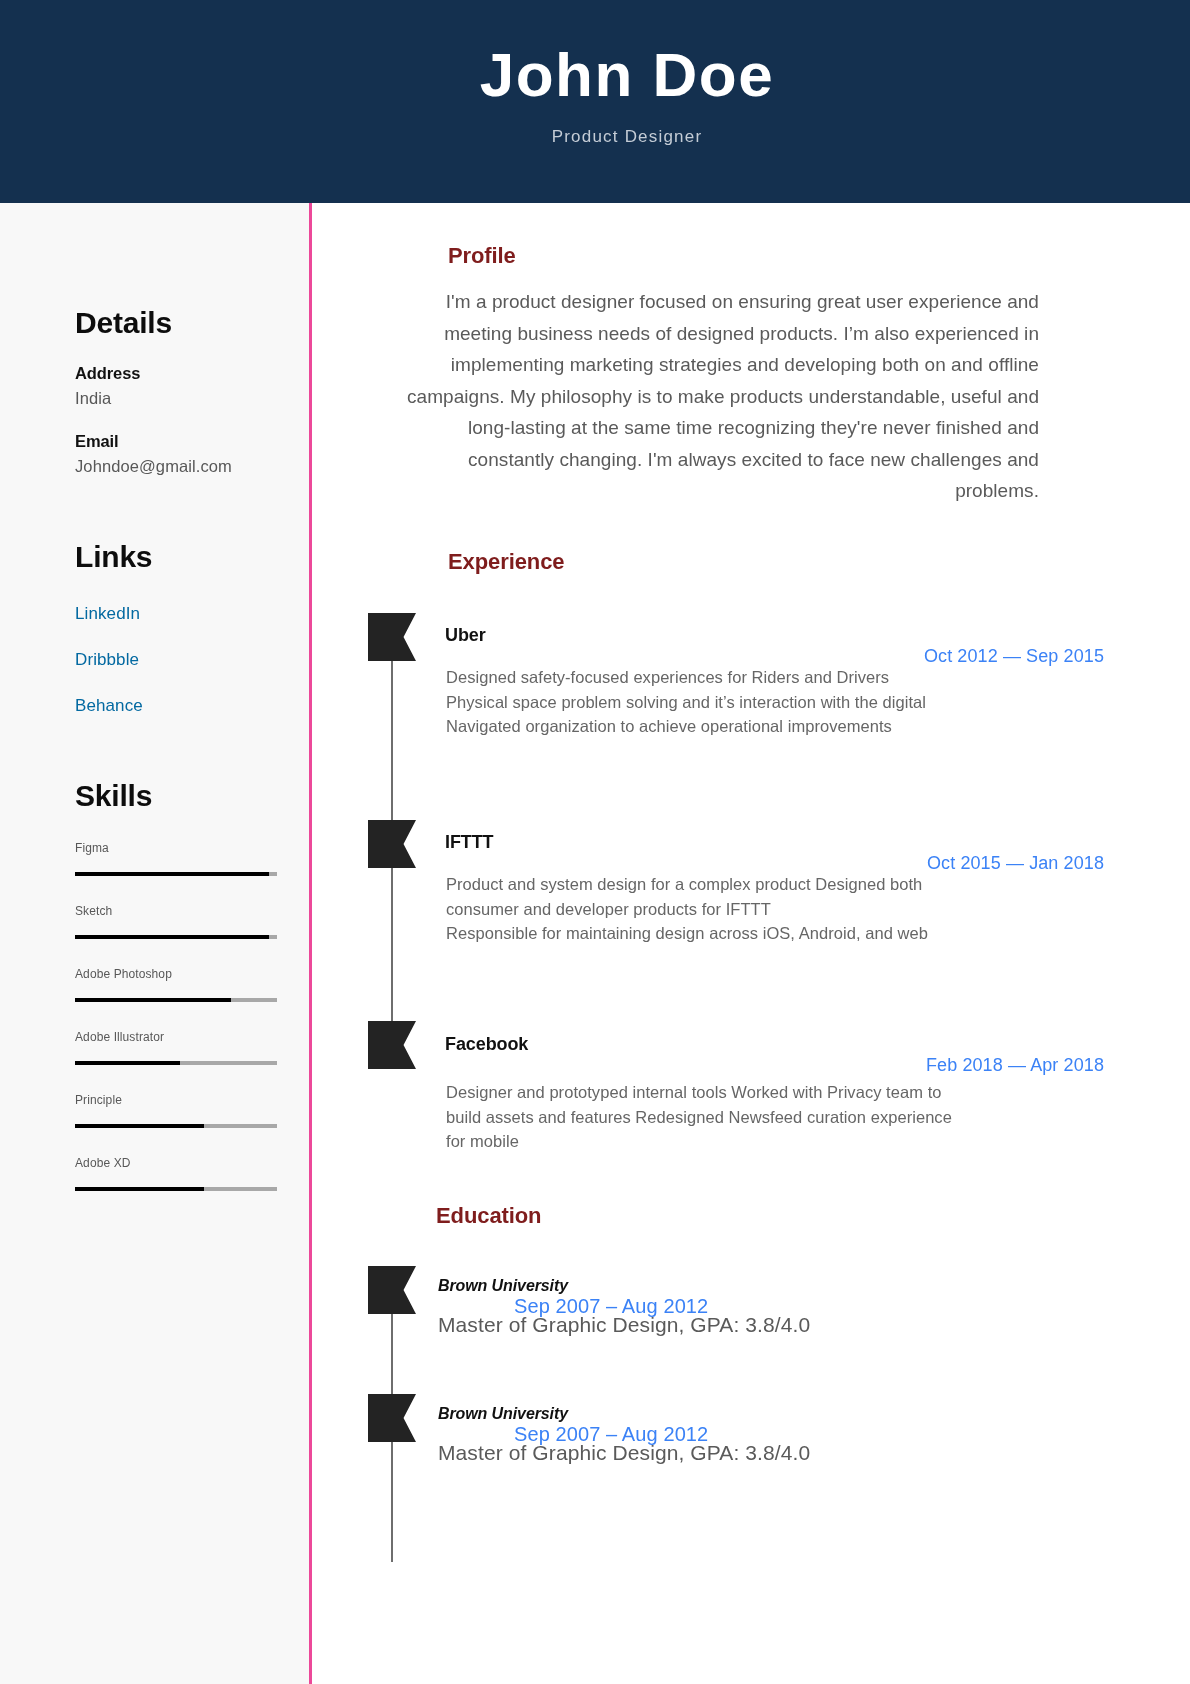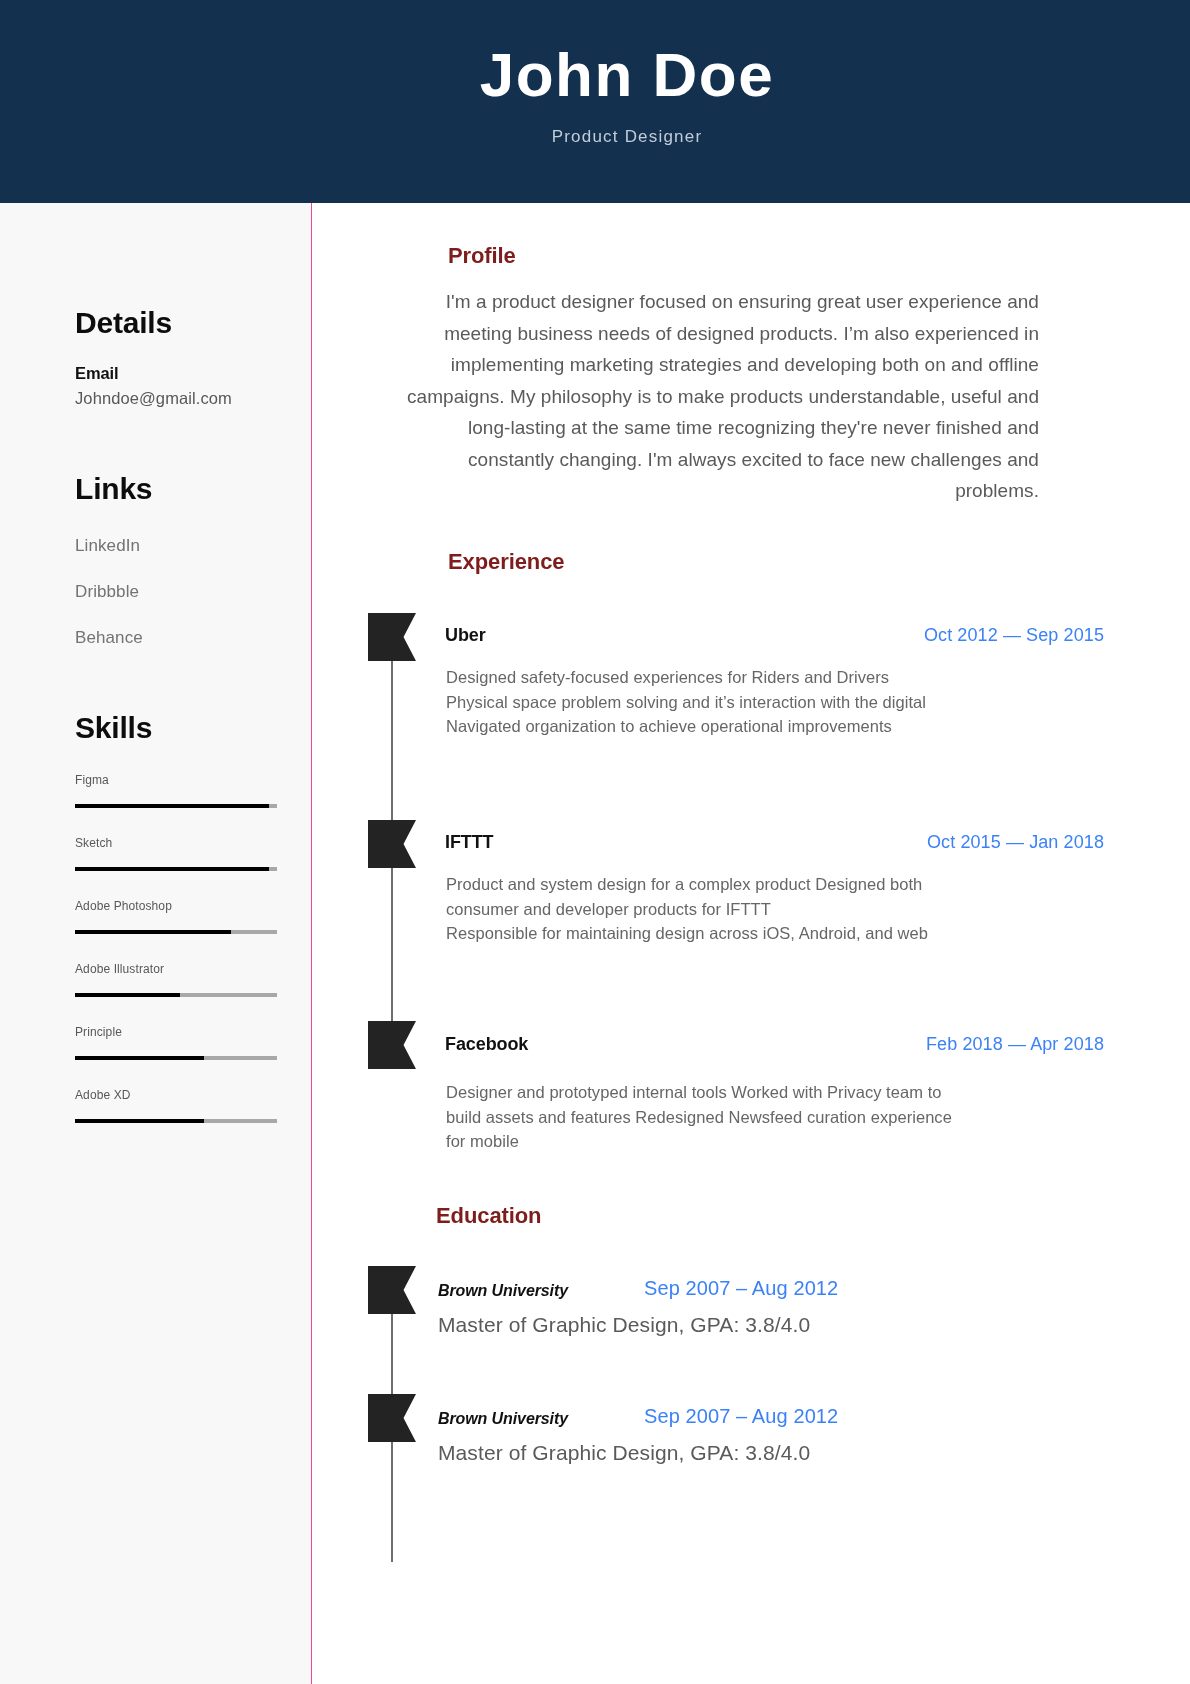--- a/index.html
+++ b/index.html
@@ -62,21 +62,21 @@
   }
 
   
   .sidebar {
     position: absolute;
     left: 0;
     top: 203px;
     width: 312px;
     height: 1481px;
     background: #f8f8f8;
-    border-right: 1px solid #ec4899;
+    border-right: 3px solid #ec4899;
     padding: 0 38px 0 75px;
   }
   .side-h {
     font-size: 30px;
     font-weight: 700;
     color: #0d0d0d;
     letter-spacing: -0.2px;
   }
   .side-h.details { margin-top: 103px; }
   .side-h.links   { margin-top: 64px; }
@@ -92,21 +92,21 @@
   .field-value {
     margin-top: 6px;
     font-size: 16.5px;
     color: #585858;
     letter-spacing: 0.1px;
   }
 
   .link-item {
     margin-top: 26px;
     font-size: 17px;
-    color: #737373;
+    color: #0369a1;
     letter-spacing: 0.1px;
   }
   .link-item.first { margin-top: 30px; }
 
   .skill { margin-top: 28px; }
   .skill.first { margin-top: 28px; }
   .skill-name {
     font-size: 12px;
     color: #585858;
     letter-spacing: 0.1px;
@@ -175,21 +175,22 @@
     left: 79px;
     width: 2px;
     background: #6e6e6e;
   }
 
   .tl-head {
     position: absolute;
     left: 133px;
     width: 700px;
     display: flex;
-    align-items: flex-end;
+    align-items: flex-start;
+    flex-direction: column;
   }
   .tl-org {
     font-size: 18px;
     font-weight: 700;
     color: #111111;
     letter-spacing: -0.1px;
   }
   .tl-date {
     font-size: 18px;
     color: #3b82f6;
@@ -229,20 +230,24 @@
       <div class="name">John Doe</div>
       <div class="role">Product Designer</div>
     </div>
   </div>
   <div class="header-accent"></div>
 
   <div class="sidebar">
 
     <div class="side-h details">Details</div>
 
+    <div class="field">
+      <div class="field-label">Address</div>
+      <div class="field-value">India</div>
+    </div>
 
 
     <div class="field">
       <div class="field-label">Email</div>
       <div class="field-value">Johndoe@gmail.com</div>
     </div>
 
     <div class="side-h links">Links</div>
     <div class="link-item first">LinkedIn</div>
     <div class="link-item">Dribbble</div>

